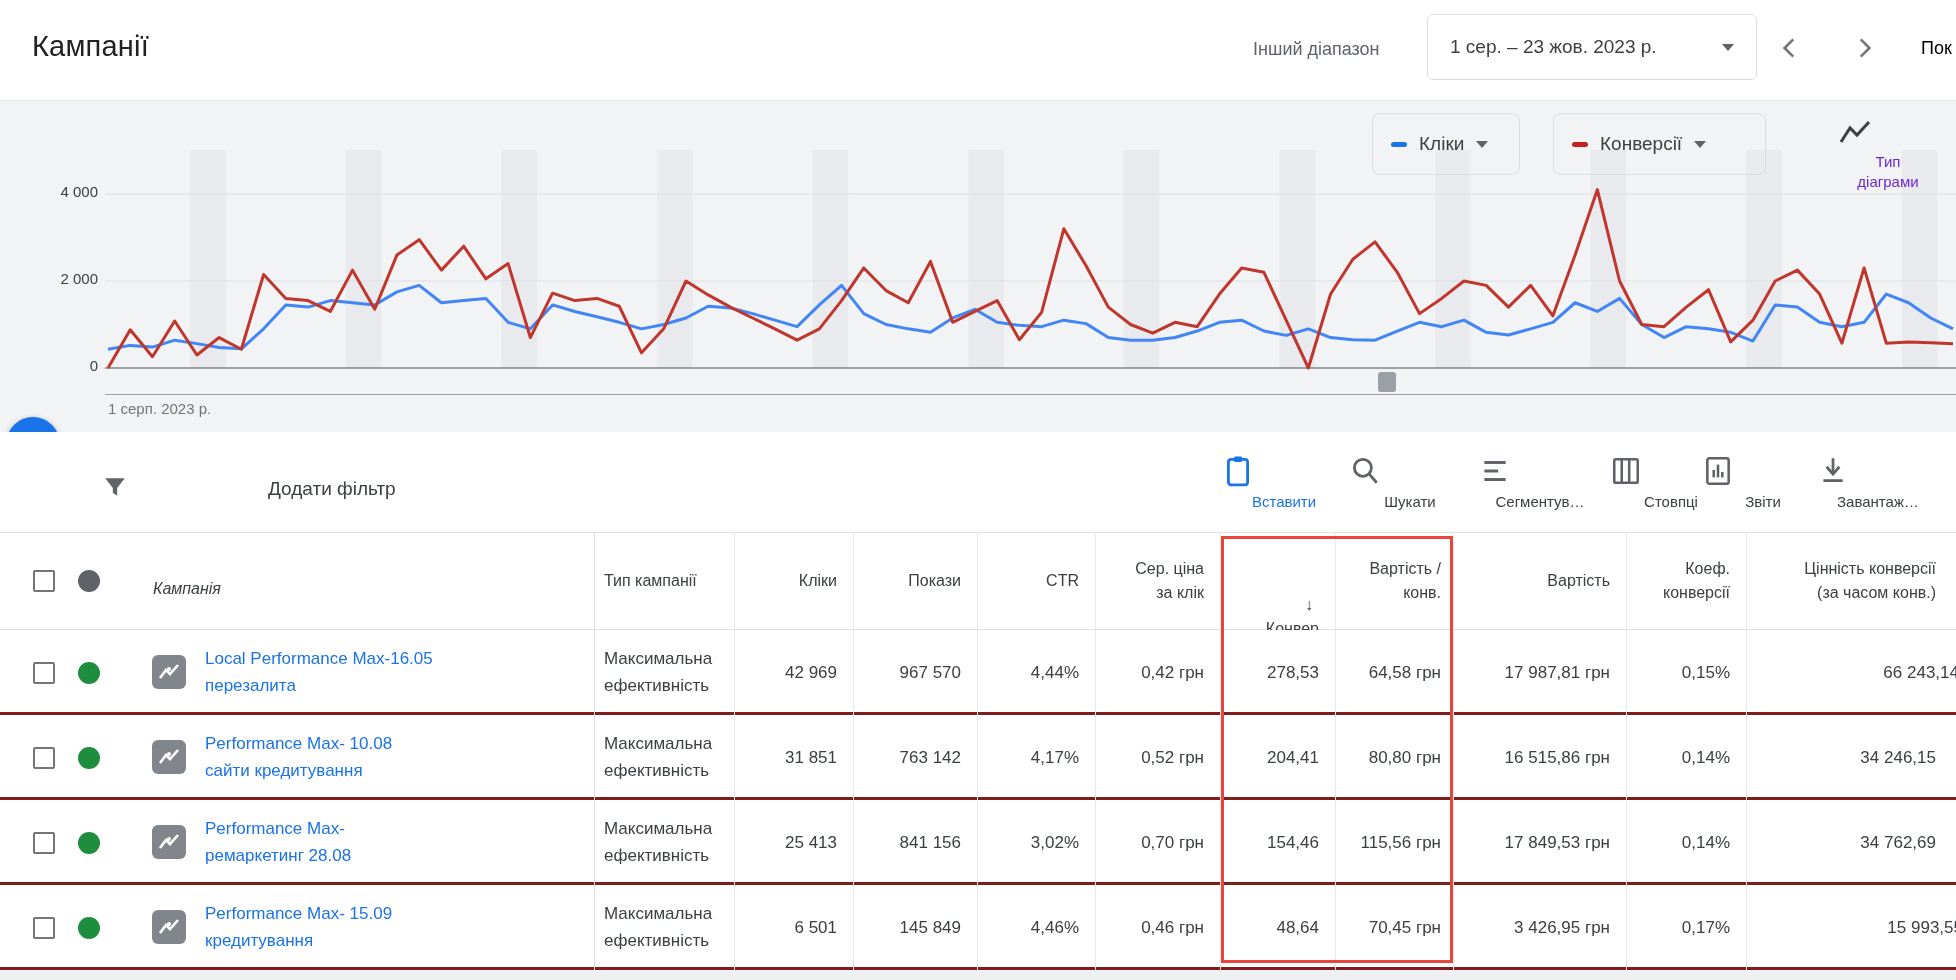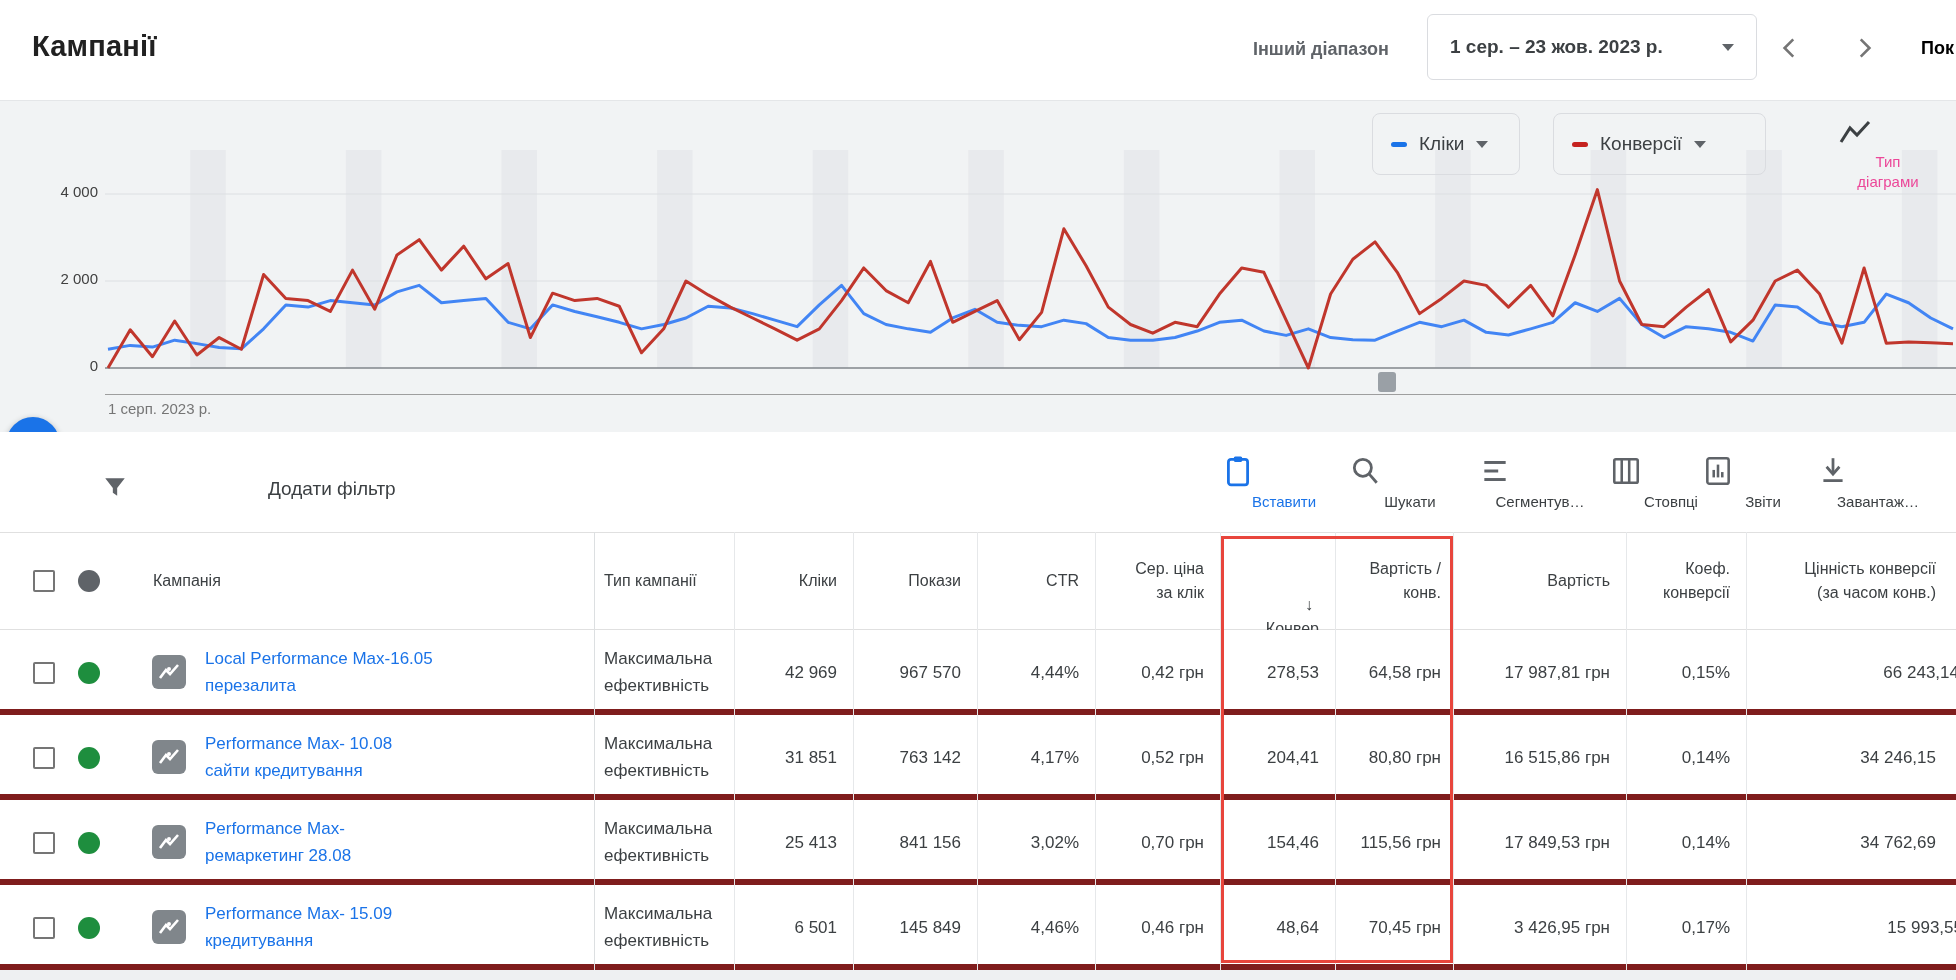--- a/index.html
+++ b/index.html
@@ -1,57 +1,57 @@
 <!DOCTYPE html>
 <html><head>
 <meta charset="utf-8">
 <style>
   html,body{margin:0;padding:0;background:#fff;}
   body{font-family:"Liberation Sans","DejaVu Sans",sans-serif;color:#3c4043;}
   #stage{position:relative;width:1956px;height:980px;overflow:hidden;background:#fff;}
 
   
-  .topbar{position:absolute;left:0;top:0;width:1956px;height:100px;background:#fff;font-weight:bold;}
+  .topbar{position:absolute;left:0;top:0;width:1956px;height:100px;background:#fff;}
   .page-title{position:absolute;left:32px;top:30px;font-size:29px;color:#212121;letter-spacing:.2px;}
   .range-label{position:absolute;left:1253px;top:39px;font-size:18px;color:#5f6368;}
   .date-btn{position:absolute;left:1427px;top:14px;width:330px;height:66px;border:1px solid #dadce0;border-radius:6px;background:#fff;box-sizing:border-box;display:flex;align-items:center;padding:0 22px;cursor:pointer;}
   .date-btn .txt{font-size:19px;color:#3c4043;flex:1;}
   .caret{width:0;height:0;border-left:6px solid transparent;border-right:6px solid transparent;border-top:7px solid #5f6368;display:inline-block;}
   .chev{position:absolute;top:26px;width:44px;height:44px;display:flex;align-items:center;justify-content:center;cursor:pointer;}
   .show-link{position:absolute;left:1921px;top:38px;width:35px;overflow:hidden;font-size:18px;color:#000000;white-space:nowrap;cursor:pointer;}
 
   
   .chart-area{position:absolute;left:0;top:100px;width:1956px;height:332px;background:#f1f3f4;border-top:1px solid #e4e6e8;}
   .ytick{position:absolute;width:70px;text-align:right;font-size:15px;color:#404040;}
   .scroll-track{position:absolute;left:105px;top:394px;width:1851px;height:1px;background:#9e9e9e;}
   .scroll-handle{position:absolute;left:1378px;top:372px;width:18px;height:20px;background:#9aa0a6;border-radius:3px;cursor:pointer;}
   .x-date{position:absolute;left:108px;top:400px;font-size:15px;color:#757575;}
 
   .legend-btn{position:absolute;top:113px;height:62px;border:1px solid #dadce0;border-radius:8px;box-sizing:border-box;display:flex;align-items:center;gap:12px;padding:0 18px;cursor:pointer;background:transparent;}
   .legend-btn .chip{width:16px;height:5px;border-radius:3px;}
   .legend-btn .lbl{font-size:19px;color:#3c4043;}
   .charttype{position:absolute;left:1838px;top:120px;width:100px;text-align:center;cursor:pointer;}
-  .charttype .cap{font-size:15px;color:#ec4899;line-height:20px;margin-top:6px;white-space:pre-line;}
+  .charttype .cap{font-size:15px;color:#6d28d9;line-height:20px;margin-top:6px;white-space:pre-line;}
 
   
   .fab{position:absolute;left:6px;top:417px;width:54px;height:54px;border-radius:50%;background:#1a73e8;color:#fff;display:flex;align-items:center;justify-content:center;font-size:32px;font-weight:300;box-shadow:0 2px 6px rgba(0,0,0,.3);cursor:pointer;}
 
   
   .filter-row{position:absolute;left:0;top:432px;width:1956px;height:100px;background:#fff;}
   .funnel{position:absolute;left:102px;top:474px;cursor:pointer;}
   .add-filter{position:absolute;left:268px;top:478px;font-size:19px;color:#3c4043;cursor:pointer;}
   .tool{position:absolute;top:455px;width:120px;text-align:center;cursor:pointer;}
   .tool .tlabel{display:block;font-size:15px;color:#3c4043;margin-top:6px;white-space:nowrap;}
   .tool.active .tlabel{color:#1a73e8;}
 
   
   .thead{position:absolute;left:0;top:532px;width:1956px;height:98px;background:#fff;border-top:1px solid #e0e0e0;border-bottom:1px solid #e0e0e0;box-sizing:border-box;}
   .hcell{position:absolute;font-size:16px;color:#3c4043;line-height:24px;white-space:pre-line;}
   .hnum{text-align:right;}
-  .row{position:absolute;left:0;width:1956px;height:85px;background:#fff;border-bottom:6px solid #7f1d1d;box-sizing:border-box;}
+  .row{position:absolute;left:0;width:1956px;height:85px;background:#fff;border-bottom:3px solid #7f1d1d;box-sizing:border-box;}
   .cb{position:absolute;left:33px;width:22px;height:22px;border:2px solid #757575;border-radius:2px;box-sizing:border-box;background:#fff;cursor:pointer;}
   .dot{position:absolute;left:78px;width:22px;height:22px;border-radius:50%;}
   .dot.gray{background:#5f6368;}
   .dot.green{background:#1e8e3e;}
   .campicon{position:absolute;left:152px;width:34px;height:34px;border-radius:6px;background:#80868b;display:flex;align-items:center;justify-content:center;}
   .camplink{position:absolute;left:205px;font-size:17px;line-height:27px;color:#1a73e8;white-space:pre-line;text-decoration:none;cursor:pointer;}
   .cell{position:absolute;font-size:17px;color:#3c4043;line-height:27px;}
   .num{text-align:right;white-space:nowrap;}
   .ctype{left:604px;white-space:pre-line;}
   .vline{position:absolute;top:532px;width:1px;height:438px;background:#e6e8ea;}
@@ -190,21 +190,21 @@
       <line x1="14" y1="3" x2="14" y2="17" stroke="#5f6368" stroke-width="2.6"></line>
       <polyline points="8,11 14,18 20,11" fill="none" stroke="#5f6368" stroke-width="2.6"></polyline>
       <line x1="5" y1="24" x2="23" y2="24" stroke="#5f6368" stroke-width="2.6"></line>
     </svg>
     <span class="tlabel">Завантаж…</span>
   </div>
 
   <div class="thead">
     <span class="cb" style="top:37px"></span>
     <span class="dot gray" style="top:37px"></span>
-    <div class="hcell" style="left:153px;top:36px;">Кампанія</div>
+    <div class="hcell" style="left:153px;top:44px;font-style:italic;">Кампанія</div>
     <div class="hcell" style="left:604px;top:36px;">Тип кампанії</div>
     <div class="hcell hnum" style="left:734px;top:36px;width:103px;">Кліки</div>
     <div class="hcell hnum" style="left:853px;top:36px;width:108px;">Покази</div>
     <div class="hcell hnum" style="left:977px;top:36px;width:102px;">CTR</div>
     <div class="hcell hnum" style="left:1095px;top:24px;width:109px;">Сер. ціна
 за клік</div>
     <div class="hcell hnum" style="left:1228px;top:36px;width:91px;">
       <span style="margin-right: 6px;">↓</span>
       <span>Конвер</span>
     </div>

